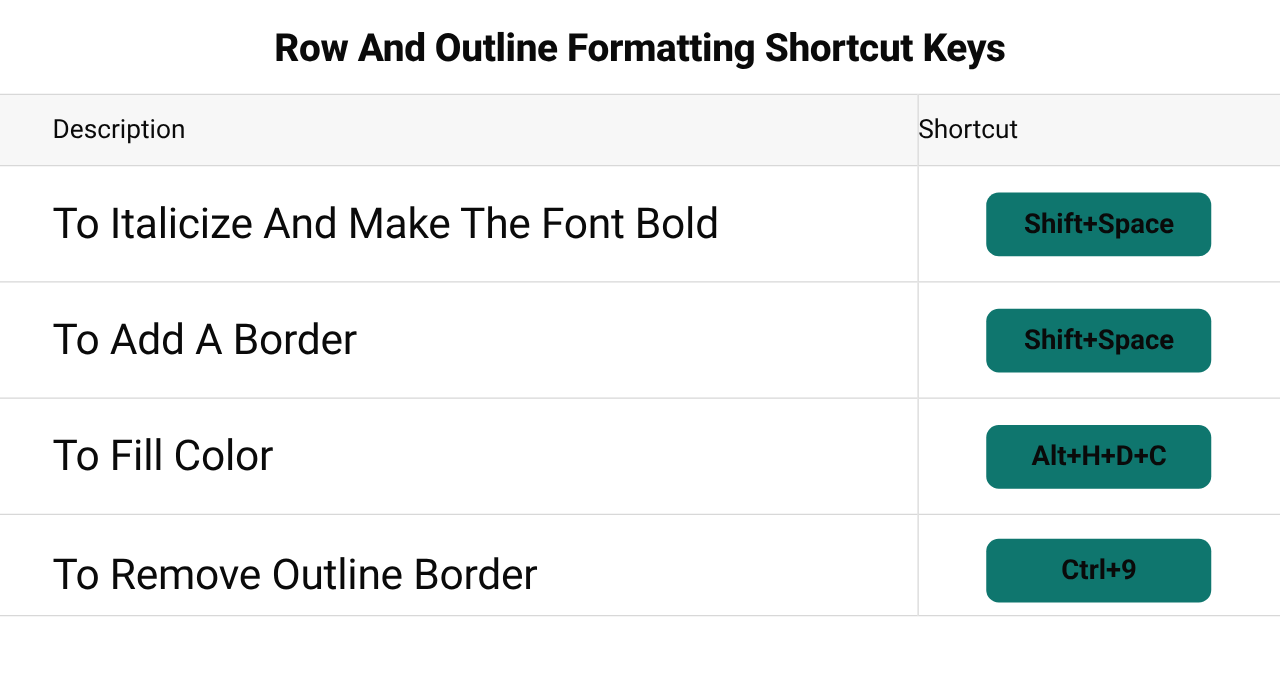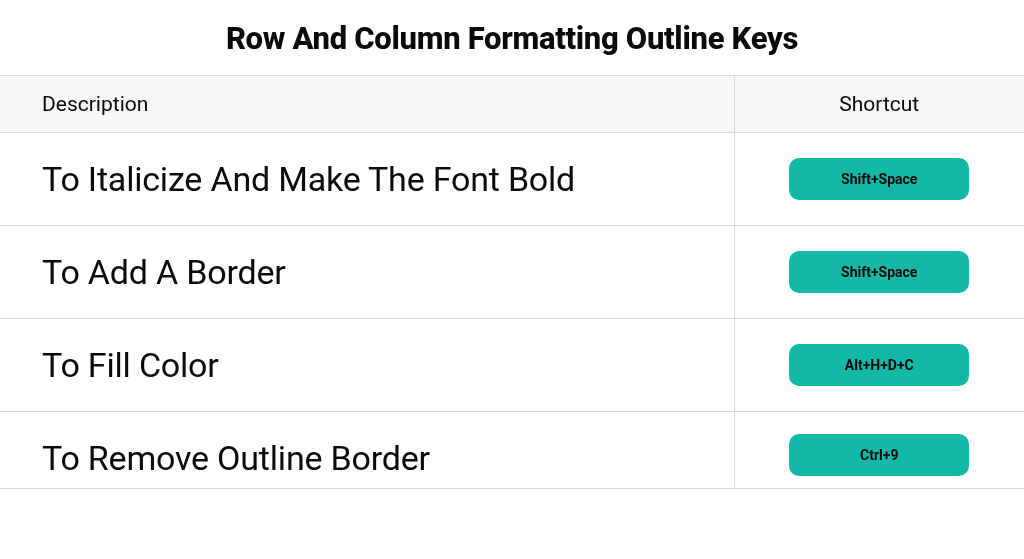--- a/index.html
+++ b/index.html
@@ -40,59 +40,59 @@
       font-weight: 400;
       color: #0a0a0a;
     }
     .header-desc {
       text-align: left;
       padding-left: 42px;
       width: 734px;
       border-right: 1px solid #d8d8d8;
     }
     .header-short {
-      text-align: center;
+      text-align: left;
       width: 290px;
     }
     .body-row {
       border-bottom: 1px solid #d8d8d8;
       background: #ffffff;
     }
     .desc-cell {
       padding: 26px 0 26px 42px;
       font-size: 34px;
       color: #0a0a0a;
       border-right: 1px solid #d8d8d8;
       font-weight: 400;
       letter-spacing: -0.2px;
     }
     .short-cell {
       text-align: center;
       padding: 19px 0;
     }
     .shortcut-pill {
       display: inline-block;
-      background: #14b8a6;
+      background: #0f766e;
       border-radius: 10px;
       padding: 13px 22px;
-      font-size: 14px;
+      font-size: 22px;
       font-weight: 700;
       color: #0a0a0a;
       min-width: 180px;
     }
     .last-row .desc-cell,
     .last-row .short-cell {
       padding-bottom: 10px;
     }
   </style>
 </head>
 <body>
 
 <div class="container">
-  <h1 class="title">Row And Column Formatting Outline Keys</h1>
+  <h1 class="title">Row And Outline Formatting Shortcut Keys</h1>
   <table class="table">
     <thead>
       <tr class="header-row">
         <th class="header-cell header-desc">Description</th>
         <th class="header-cell header-short">Shortcut</th>
       </tr>
     </thead>
     <tbody>
       <tr class="body-row">
         <td class="desc-cell">To Italicize And Make The Font Bold</td>

